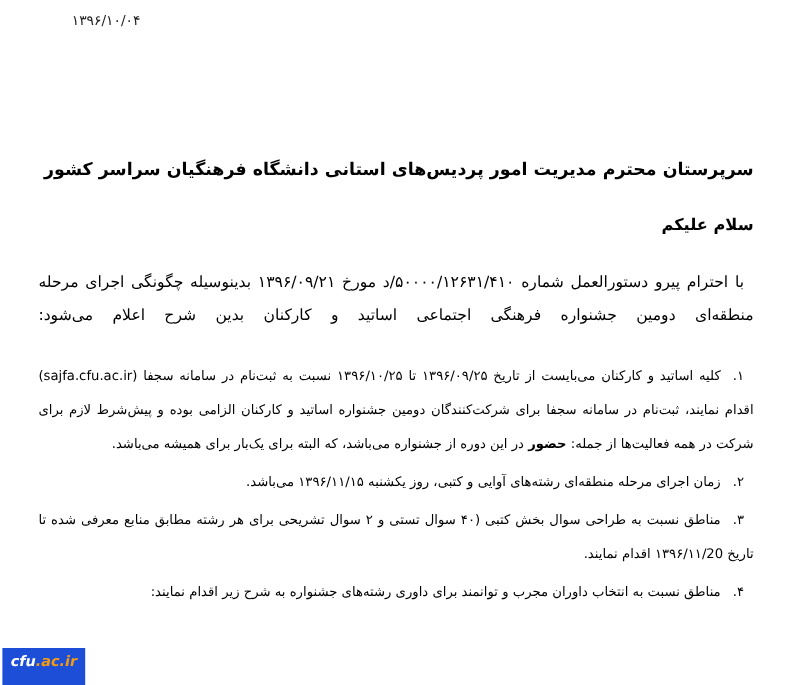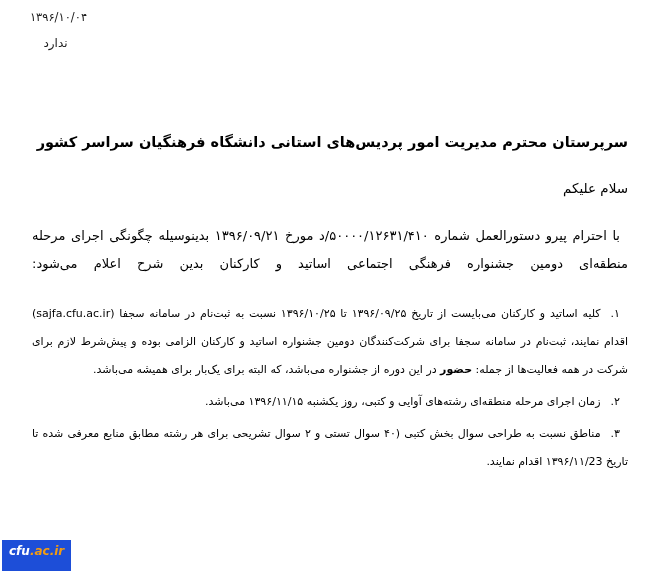--- a/index.html
+++ b/index.html
@@ -13,21 +13,21 @@
     overflow: hidden;
   }
 
   
   .letterhead {
     position: absolute;
     top: 4px;
     left: 0;
     width: 117px;
     direction: rtl;
-    text-align: center;
+    text-align: right;
     font-size: 11.5px;
     line-height: 26px;
     color: #1a1a1a;
   }
   .letterhead .attach { padding-right: 6px; font-size: 12px; }
 
   
   .content {
     position: absolute;
     top: 134px;
@@ -38,21 +38,21 @@
   .recipient {
     margin: 0;
     font-size: 14.5px;
     font-weight: bold;
     text-align: right;
     letter-spacing: 0;
   }
   .salutation {
     margin: 30px 0 0 0;
     font-size: 13.5px;
-    font-weight: normal;
+    font-weight: bold;
     text-align: right;
   }
   .intro {
     margin: 26px 0 22px 0;
     font-size: 13px;
     line-height: 28px;
     text-align: justify;
     text-align-last: justify;
     text-indent: 8px;
   }
@@ -80,29 +80,29 @@
     line-height: 14px;
   }
   .watermark .prefix { color: #ffffff; }
   .watermark .suffix { color: #f39c12; }
 </style>
 </head>
 <body>
 
 <div class="letterhead">
   <div>۱۳۹۶/۱۰/۰۴</div>
-  <div class="attach">ندارد</div>
 </div>
 
 <div class="content">
   <p class="recipient">سرپرستان محترم مدیریت امور پردیس‌های استانی دانشگاه فرهنگیان سراسر کشور</p>
   <p class="salutation">سلام علیکم</p>
   <p class="intro">با احترام پیرو دستورالعمل شماره ۵۰۰۰۰/۱۲۶۳۱/۴۱۰/د مورخ ۱۳۹۶/۰۹/۲۱ بدینوسیله چگونگی اجرای مرحله منطقه‌ای دومین جشنواره فرهنگی اجتماعی اساتید و کارکنان بدین شرح اعلام می‌شود:</p>
   <div>
       <p class="item"><span class="num">۱.</span><span>کلیه اساتید و کارکنان می‌بایست از تاریخ ۱۳۹۶/۰۹/۲۵ تا ۱۳۹۶/۱۰/۲۵ نسبت به ثبت‌نام در سامانه سجفا (sajfa.cfu.ac.ir) اقدام نمایند، ثبت‌نام در سامانه سجفا برای شرکت‌کنندگان دومین جشنواره اساتید و کارکنان الزامی بوده و پیش‌شرط لازم برای شرکت در همه فعالیت‌ها از جمله: </span><span class="bold">حضور</span><span> در این دوره از جشنواره می‌باشد، که البته برای یک‌بار برای همیشه می‌باشد.</span></p>
       <p class="item"><span class="num">۲.</span><span>زمان اجرای مرحله منطقه‌ای رشته‌های آوایی و کتبی، روز یکشنبه ۱۳۹۶/۱۱/۱۵ می‌باشد.</span></p>
-      <p class="item"><span class="num">۳.</span><span>مناطق نسبت به طراحی سوال بخش کتبی (۴۰ سوال تستی و ۲ سوال تشریحی برای هر رشته مطابق منابع معرفی شده تا تاریخ ۱۳۹۶/۱۱/23 اقدام نمایند.</span></p>
+      <p class="item"><span class="num">۳.</span><span>مناطق نسبت به طراحی سوال بخش کتبی (۴۰ سوال تستی و ۲ سوال تشریحی برای هر رشته مطابق منابع معرفی شده تا تاریخ ۱۳۹۶/۱۱/20 اقدام نمایند.</span></p>
+      <p class="item"><span class="num">۴.</span><span>مناطق نسبت به انتخاب داوران مجرب و توانمند برای داوری رشته‌های جشنواره به شرح زیر اقدام نمایند:</span></p>
     </div>
 </div>
 
 <div class="watermark">
   <span class="prefix">cfu</span><span class="suffix">.ac.ir</span>
 </div>
 
 </body></html>

